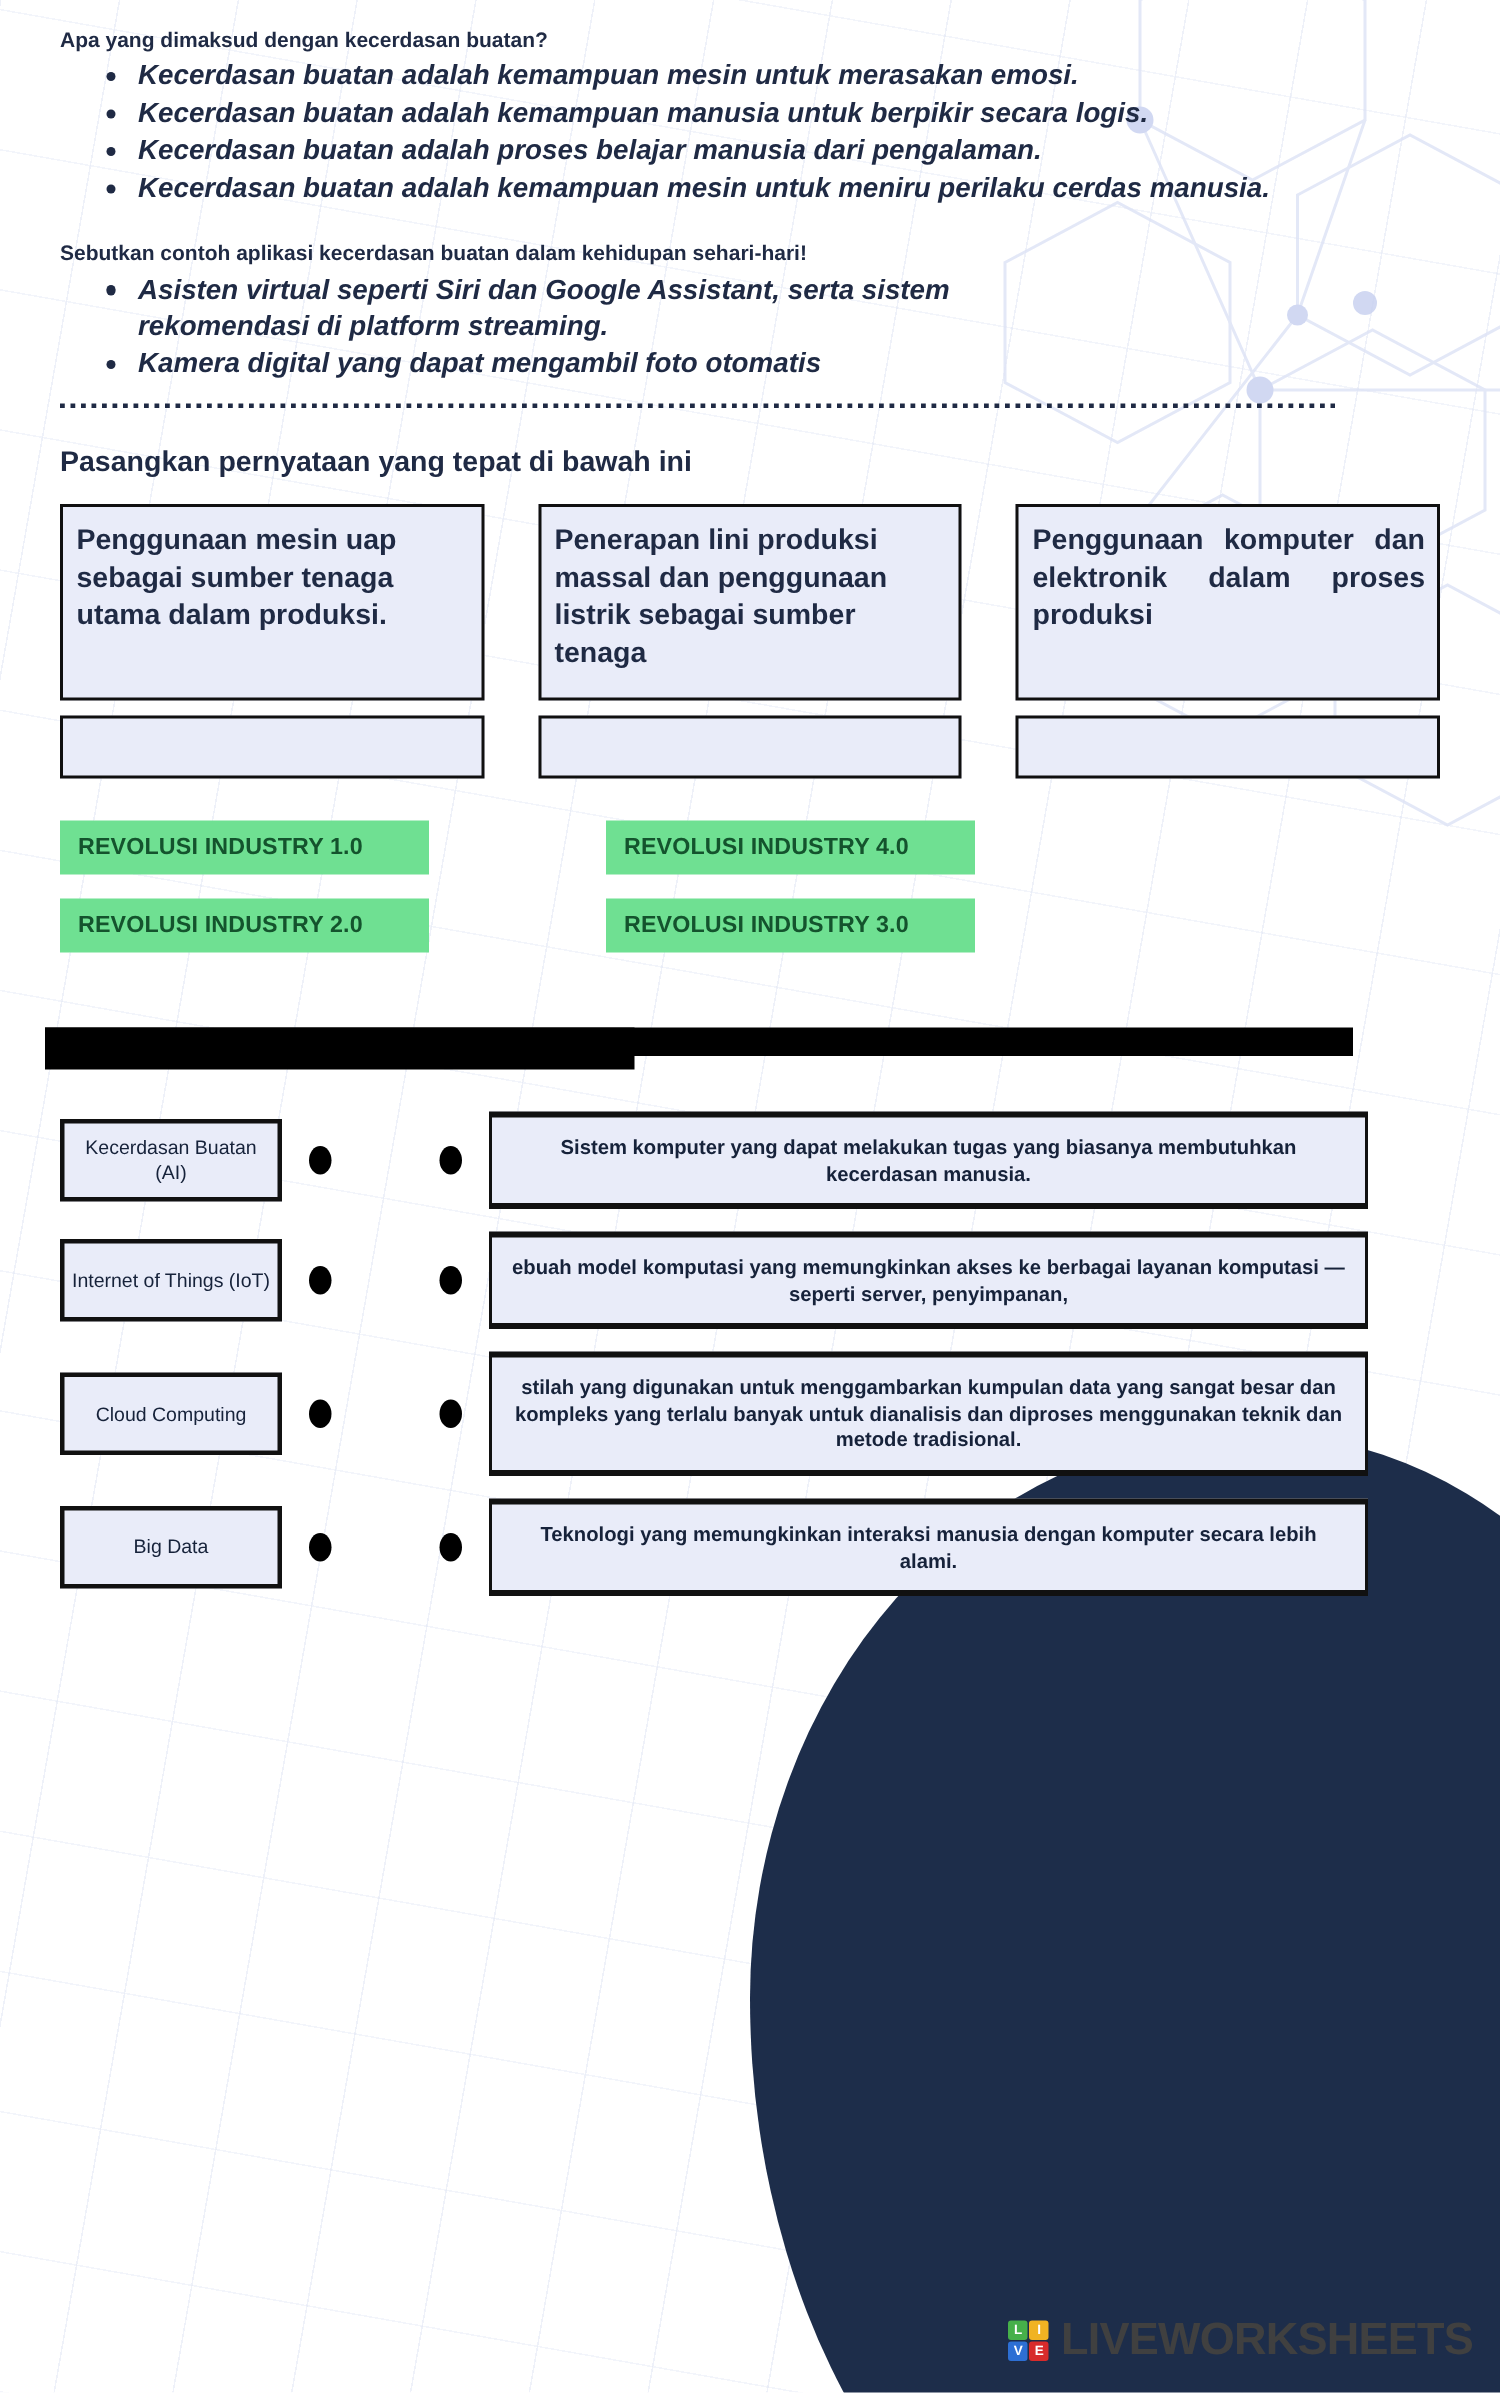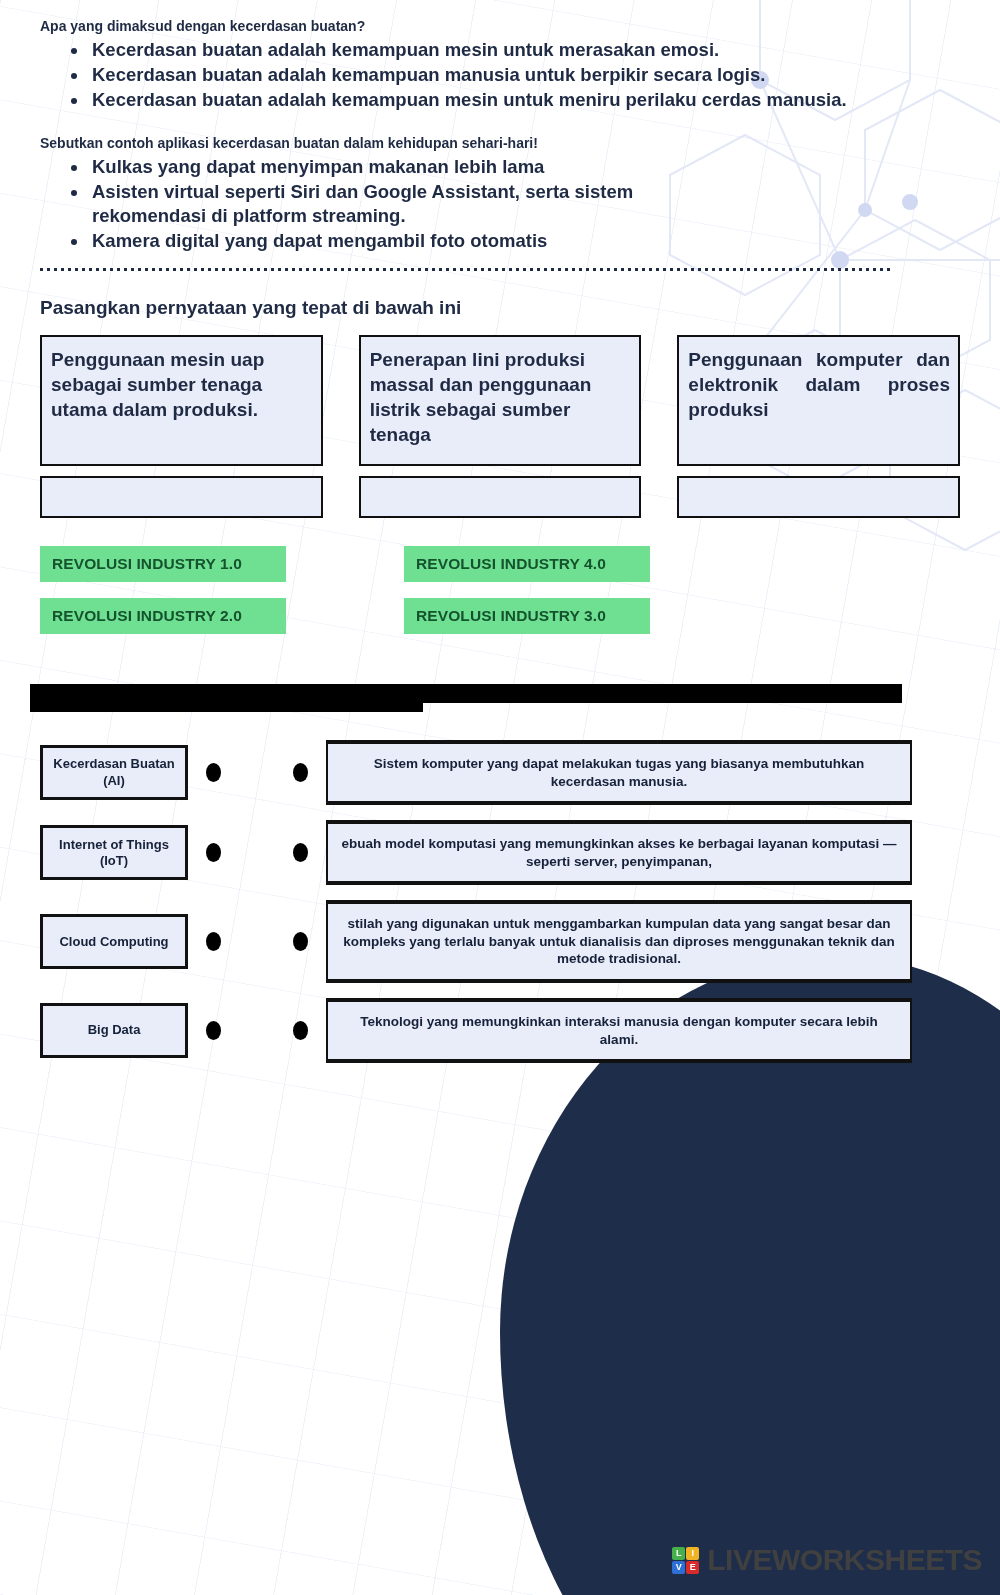--- a/index.html
+++ b/index.html
@@ -25,21 +25,21 @@
   #logo-grid span{display:block;font-size:9px;font-weight:bold;color:#fff;
     display:flex;align-items:center;justify-content:center;border-radius:2px;line-height:1;}
   #logo-word{font-size:30px;font-weight:bold;letter-spacing:-.5px;color:#404040;}
 
   
   #content{position:relative;z-index:2;}
 
   .q-block{padding:0 40px;}
   .q-title{font-size:14px;font-weight:bold;line-height:1.28;margin:0;}
   .q-title.narrow{max-width:520px;}
-  ul.opts{list-style:none;margin:2px 0 0 0;padding:0 0 0 26px;}
+  ul.opts{list-style:none;margin:2px 0 0 0;padding:0 0 0 26px;font-style:italic;}
   ul.opts li{position:relative;font-size:18.5px;font-weight:bold;line-height:1.30;
     padding:0 0 1px 26px;}
   ul.opts li .bullet{position:absolute;left:5px;top:.52em;width:6px;height:6px;border-radius:50%;
     background:#1f2a44;}
 
   #spacer-1{height:22px;}
 
   #divider{margin:14px 0 0 0;height:3px;width:850px;
     background-image:linear-gradient(to right,#1f2a44 0 3px, rgba(0,0,0,0) 3px 7px);
     background-size:7px 3px;background-repeat:repeat-x;}
@@ -72,21 +72,21 @@
   #blackbar-wrap{position:relative;margin:44px 0 0 0;padding:0 40px;height:40px;}
   #blackbar-top{position:absolute;left:30px;top:6px;width:872px;height:19px;background:#000;}
   #blackbar-left{position:absolute;left:30px;top:6px;width:393px;height:28px;background:#000;}
 
   
   #pairs{padding:0 40px;margin-top:22px;}
   .pair{display:flex;align-items:center;margin-bottom:15px;}
   .term{
     width:148px;min-height:55px;background:#e9ecf9;border:3px solid #111;
     display:flex;align-items:center;justify-content:center;text-align:center;
-    font-size:13px;font-weight:bold;line-height:1.25;color:#16223a;padding:4px 5px;
+    font-size:13px;font-weight:normal;line-height:1.25;color:#16223a;padding:4px 5px;
     box-sizing:border-box;
   }
   .dot{width:15px;height:19px;border-radius:50%;background:#000;flex:none;}
   .dot.left{margin-left:18px;}
   .dot.right{margin-left:72px;margin-right:18px;}
   .desc{
     flex:1;max-width:586px;background:#e9ecf9;
     border:2px solid #111;border-top-width:4px;border-bottom-width:4px;
     font-size:13.5px;font-weight:bold;line-height:1.30;color:#16223a;
     text-align:center;padding:11px 13px;box-sizing:border-box;
@@ -129,30 +129,31 @@
   <div id="logo-word">LIVEWORKSHEETS</div>
 </div>
 
 <div id="content">
 
   <div class="q-block" style="padding-top:18px;">
     <p class="q-title">Apa yang dimaksud dengan kecerdasan buatan?</p>
     <ul class="opts">
       <li><span class="bullet"></span><span>Kecerdasan buatan adalah kemampuan mesin untuk merasakan emosi.</span></li>
       <li><span class="bullet"></span><span>Kecerdasan buatan adalah kemampuan manusia untuk berpikir secara logis.</span></li>
+      <li><span class="bullet"></span><span>Kecerdasan buatan adalah proses belajar manusia dari pengalaman.</span></li>
       <li style="max-width:820px;"><span class="bullet"></span><span>Kecerdasan buatan adalah kemampuan mesin untuk meniru perilaku cerdas manusia.</span></li>
     </ul>
   </div>
 
   <div id="spacer-1"></div>
 
   <div class="q-block">
     <p class="q-title narrow">Sebutkan contoh aplikasi kecerdasan buatan dalam kehidupan sehari-hari!</p>
     <ul class="opts">
-      <li><span class="bullet"></span><span>Kulkas yang dapat menyimpan makanan lebih lama</span></li>
+      <li><span class="bullet"></span></li>
       <li style="max-width:575px;"><span class="bullet"></span><span>Asisten virtual seperti Siri dan Google Assistant, serta sistem rekomendasi di platform streaming.</span></li>
       <li><span class="bullet"></span><span>Kamera digital yang dapat mengambil foto otomatis</span></li>
     </ul>
     <div id="divider"></div>
   </div>
 
   <div id="match-heading">Pasangkan pernyataan yang tepat di bawah ini</div>
 
   <div id="match-area">
 

